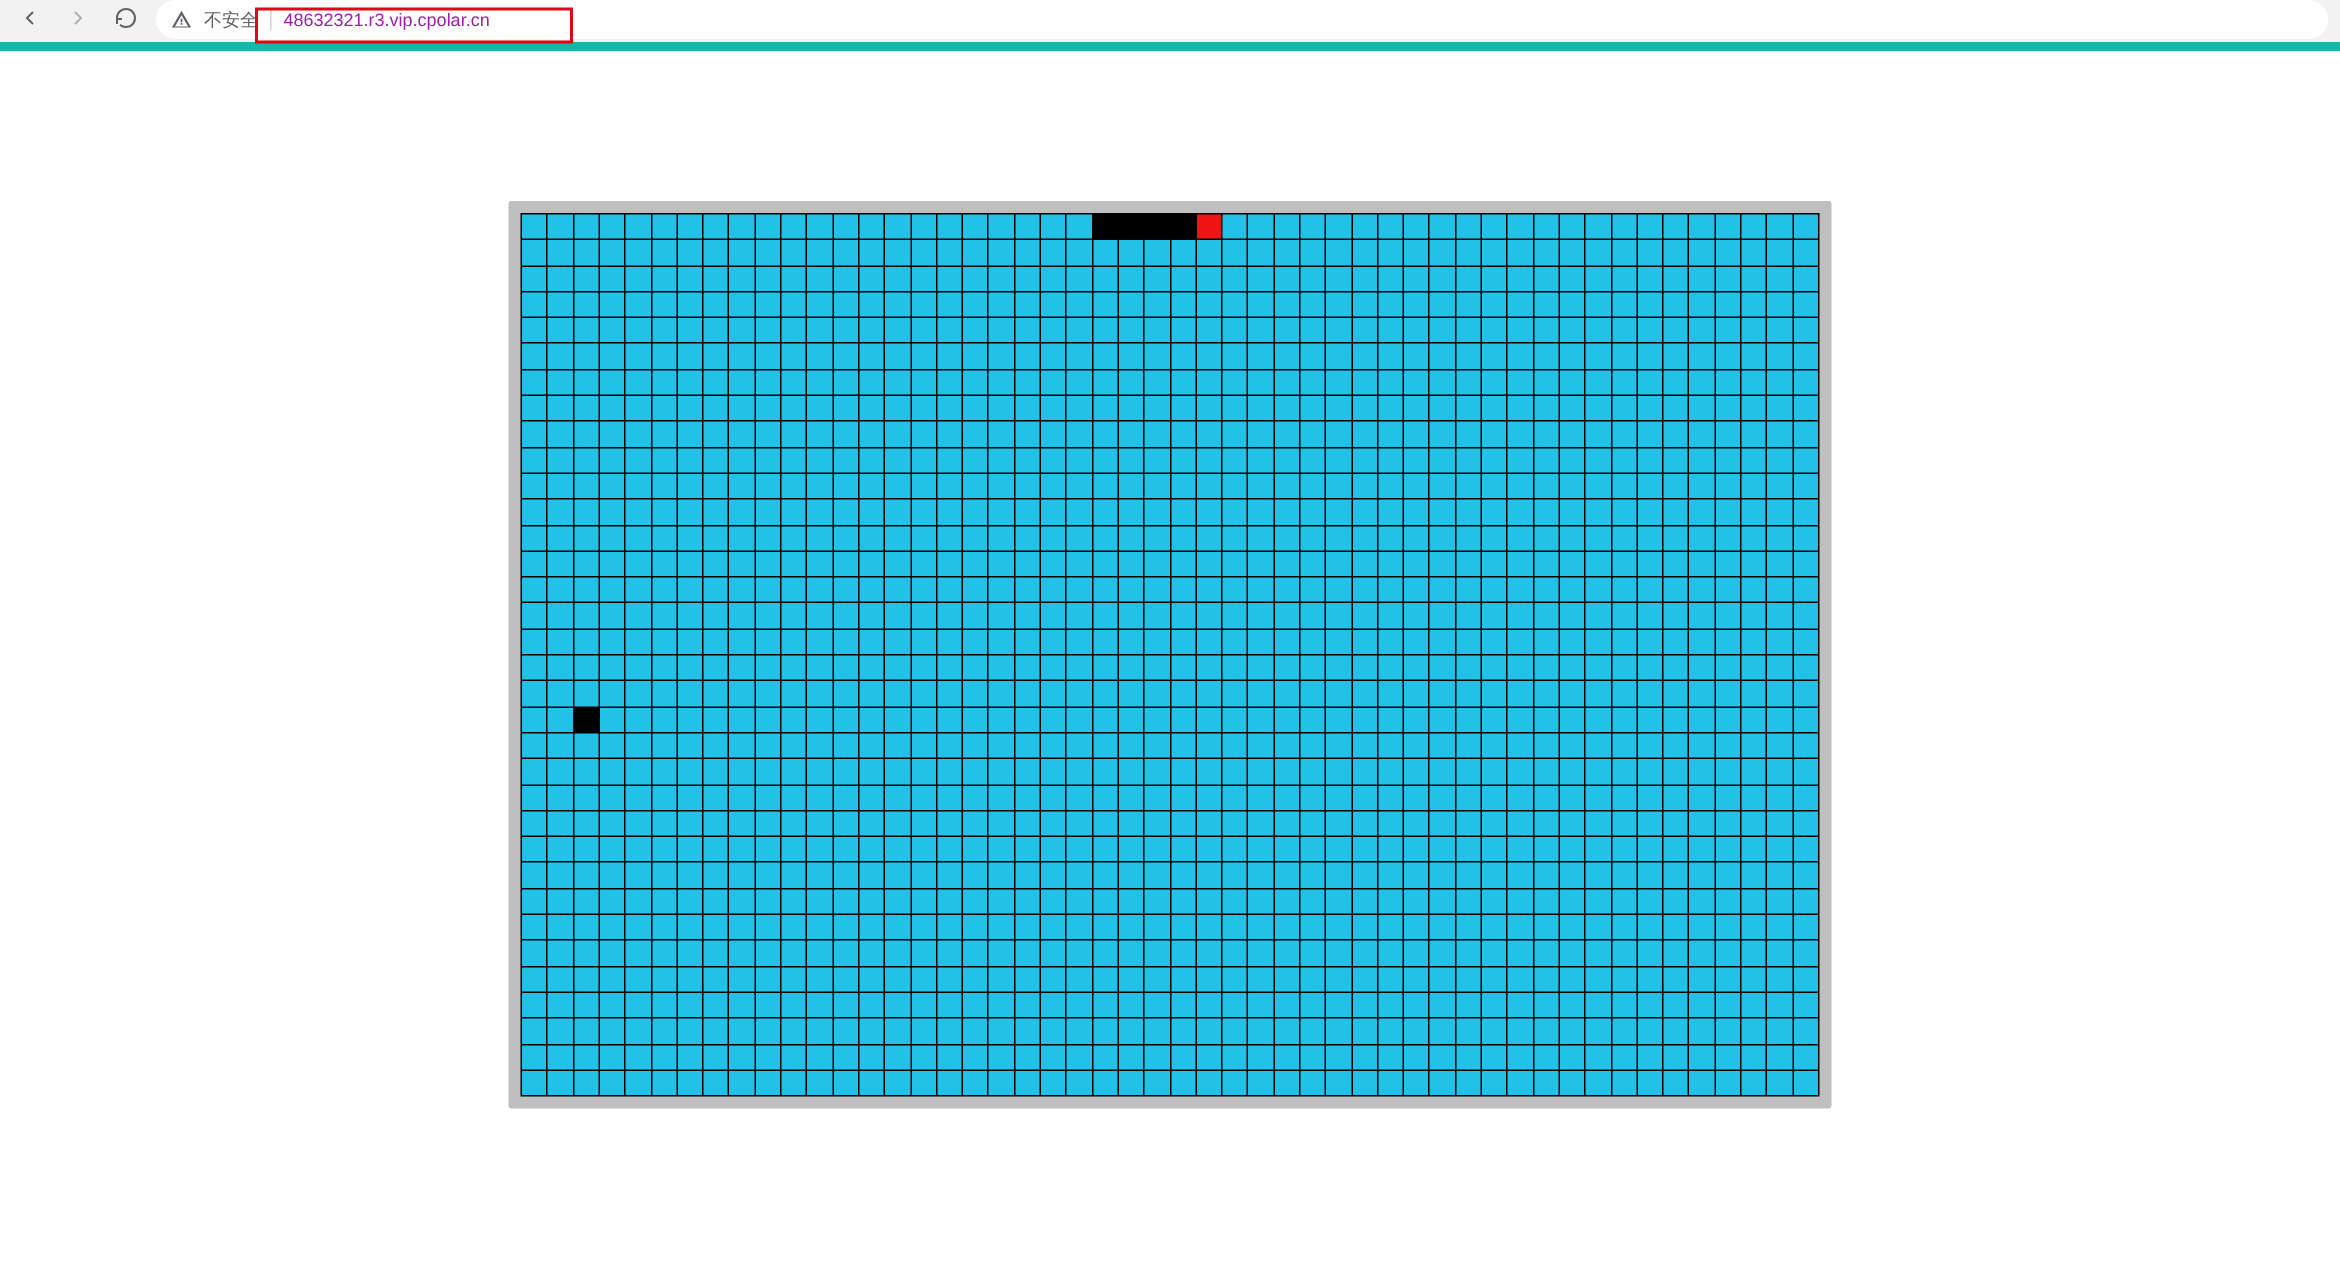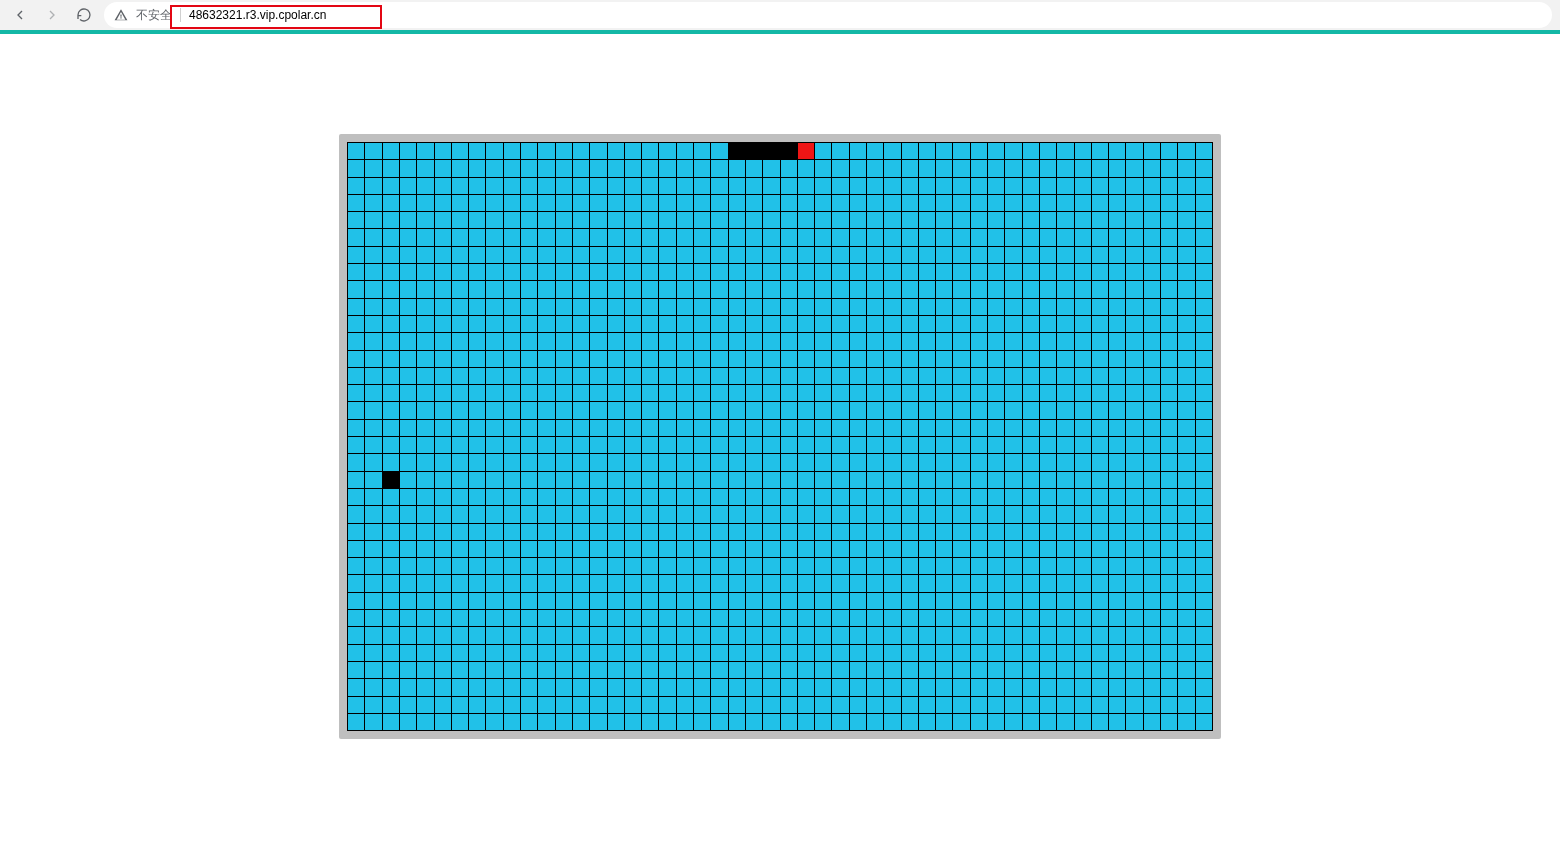--- a/index.html
+++ b/index.html
@@ -6,23 +6,22 @@
     body {
       font-family: "Microsoft YaHei", Arial, sans-serif;
       background: #ffffff;
       width: 1560px;
       height: 844px;
       overflow: hidden;
     }
     .browser-bar {
       height: 34px;
       background: #f2f2f2;
-      border-bottom: 4px solid #14b8a6;
+      border-bottom: 6px solid #14b8a6;
       display: flex;
-      align-items: center;
       padding: 0 8px;
       gap: 8px;
     }
     .nav-btn {
       width: 24px;
       height: 24px;
       display: flex;
       align-items: center;
       justify-content: center;
       color: #5f6368;
@@ -38,21 +37,21 @@
       display: flex;
       align-items: center;
       padding: 0 10px;
       gap: 8px;
       font-size: 12px;
       color: #5f6368;
       position: relative;
     }
     .addr-area .warn-icon { width: 14px; height: 14px; color: #5f6368; }
     .addr-area .sep { width: 1px; height: 14px; background: #d0d0d0; }
-    .addr-text { color: #000000; white-space: nowrap; }
+    .addr-text { color: #a21caf; white-space: nowrap; }
     .highlight-box {
       position: absolute;
       top: 5px;
       left: 170px;
       width: 212px;
       height: 24px;
       border: 2px solid #e30613;
       pointer-events: none;
     }
     .page {

